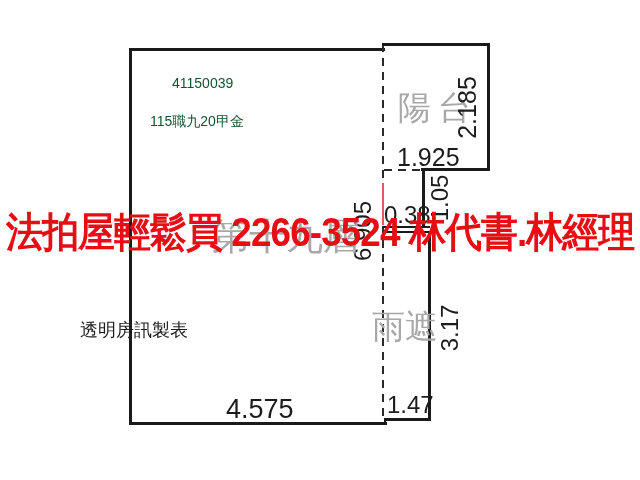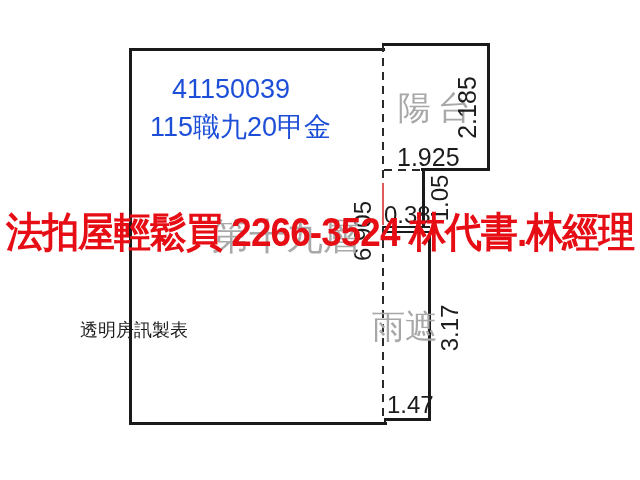--- a/index.html
+++ b/index.html
@@ -23,22 +23,22 @@
     position:absolute;
     font-size:24px;color:#1c1c1c;
     white-space:nowrap;line-height:1;
   }
   .vdim{transform:rotate(-90deg);transform-origin:center center;}
   .graylabel{
     position:absolute;color:#a8a8a8;
     font-size:33px;white-space:nowrap;line-height:1;
   }
   .header-text{
-    position:absolute;color:#1d4ed8;
-    font-size:27px;white-space:nowrap;line-height:1;
+    position:absolute;color:#14532d;
+    font-size:14px;white-space:nowrap;line-height:1;
   }
   #floor-label{
     position:absolute;left:212px;top:218px;
     font-size:37px;color:#a9a9a9;white-space:nowrap;line-height:1;
     z-index:2;
   }
   #watermark{
     position:absolute;left:6px;top:212px;
     font-size:41px;font-weight:bold;
     white-space:nowrap;line-height:1;
@@ -86,16 +86,17 @@
   <div id="credit-label">透明房訊製表</div>
   <div id="floor-label">第十九層</div>
 
   <div class="dim" style="left:397px;top:145px;font-size:25px;">1.925</div>
   <div class="dim vdim" style="left:436px;top:95px;font-size:25px;">2.185</div>
   <div class="dim vdim" style="left:417px;top:186px;">1.05</div>
   <div class="dim" style="left:384px;top:203px;">0.38</div>
   <div class="dim vdim" style="left:333px;top:219px;">6.905</div>
   <div class="dim vdim" style="left:427px;top:316px;">3.17</div>
   <div class="dim" style="left:387px;top:393px;">1.47</div>
+  <div class="dim" style="left:226px;top:396px;font-size:27px;">4.575</div>
 
   <div id="watermark" style="color: rgb(230, 13, 21); transform-origin: left top; transform: scaleX(0.899713);">法拍屋輕鬆買 2266-3524 林代書.林經理</div>
 
 </div>
 
 </body></html>

